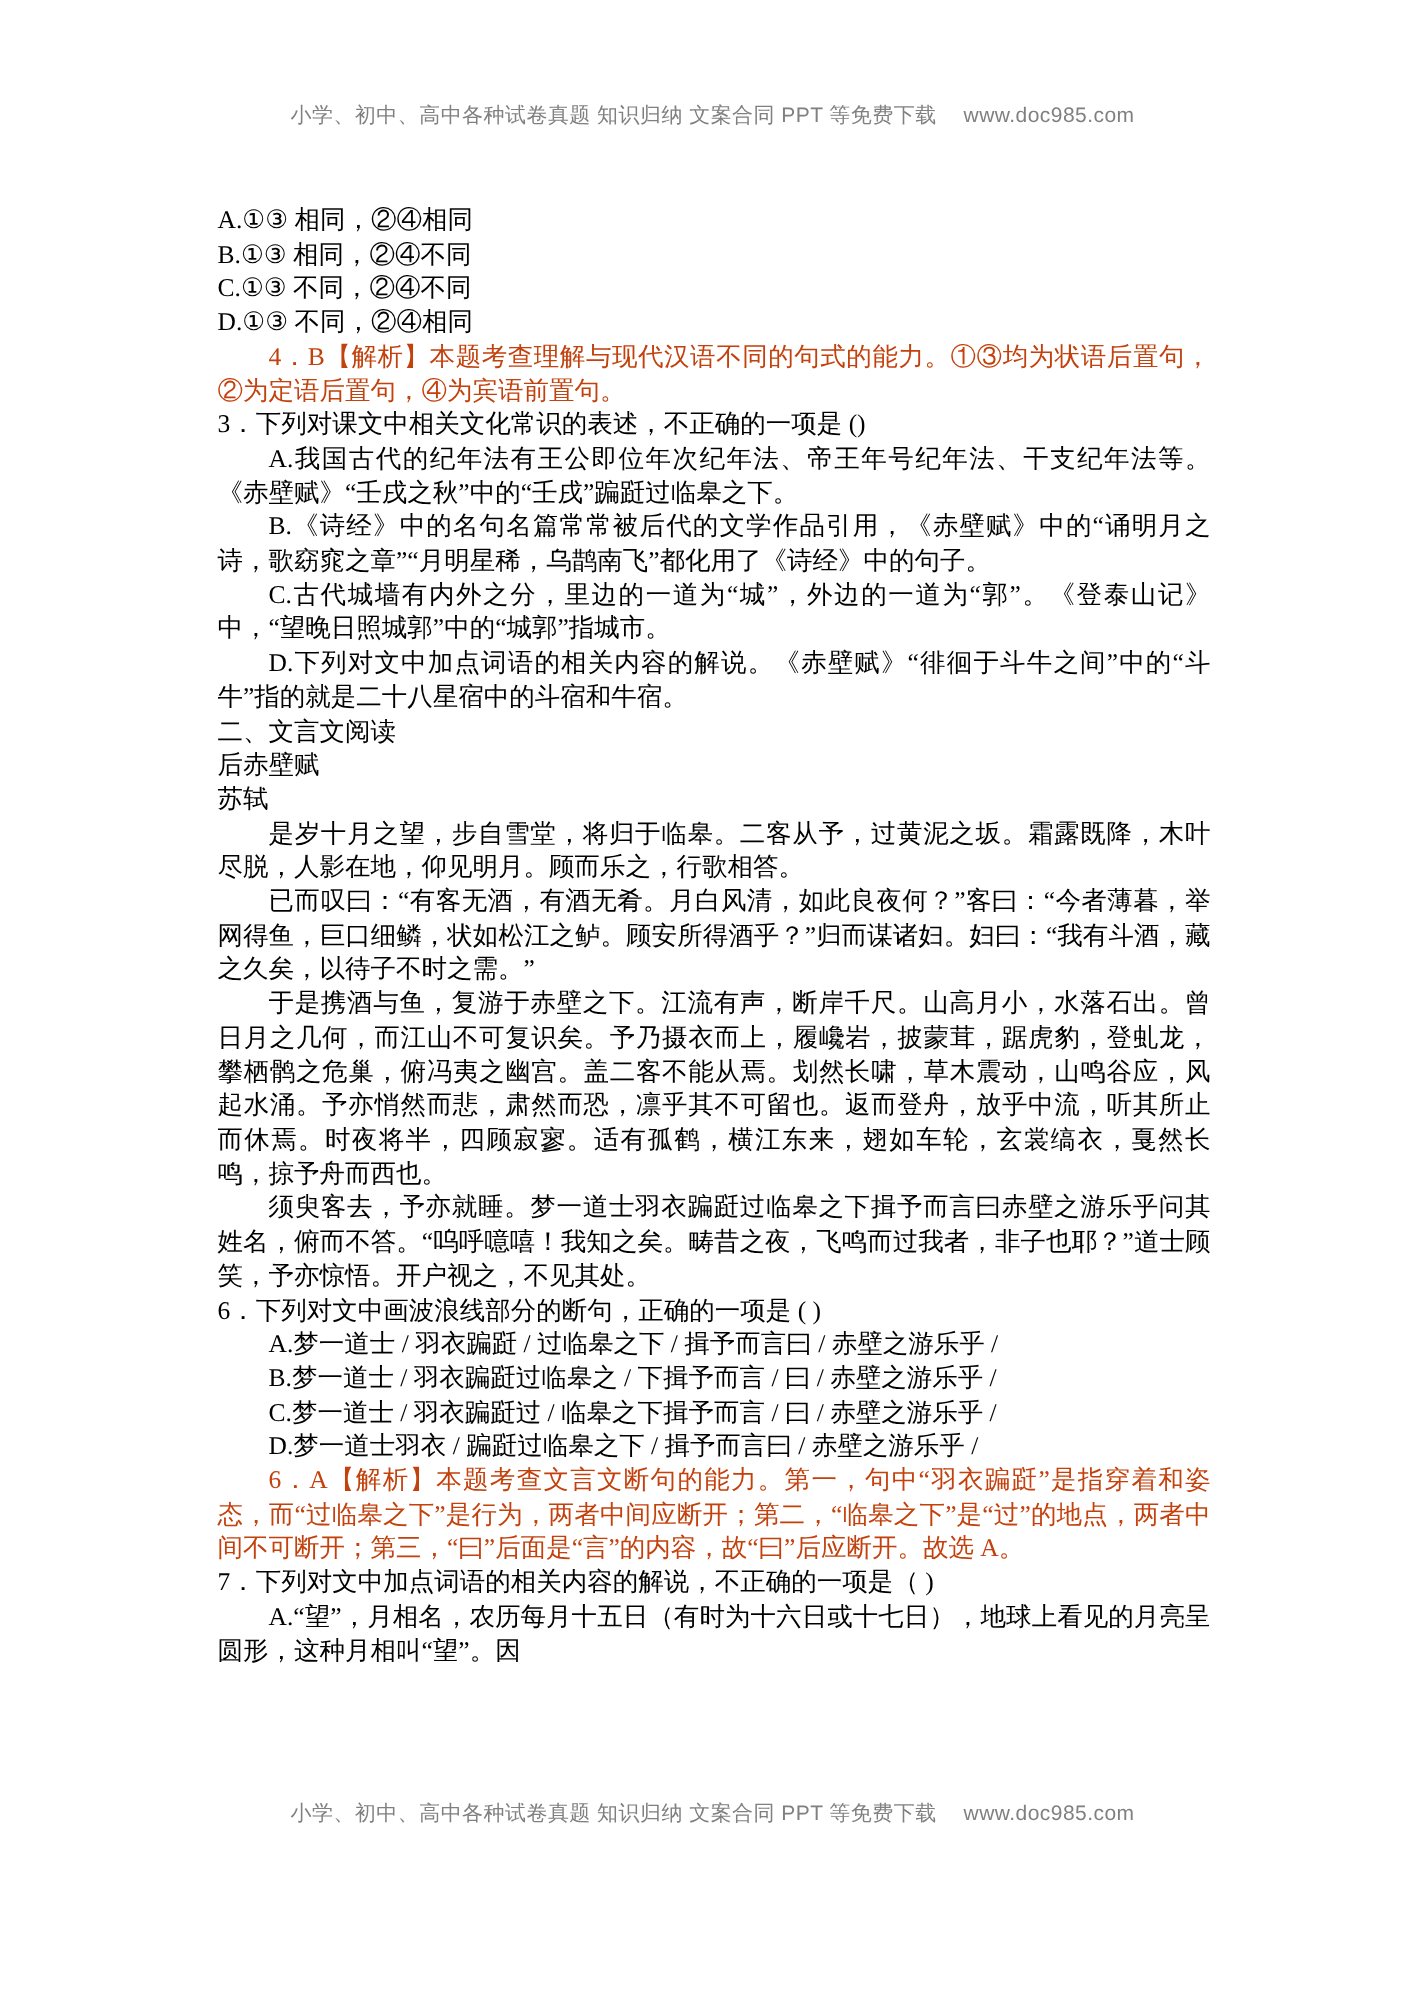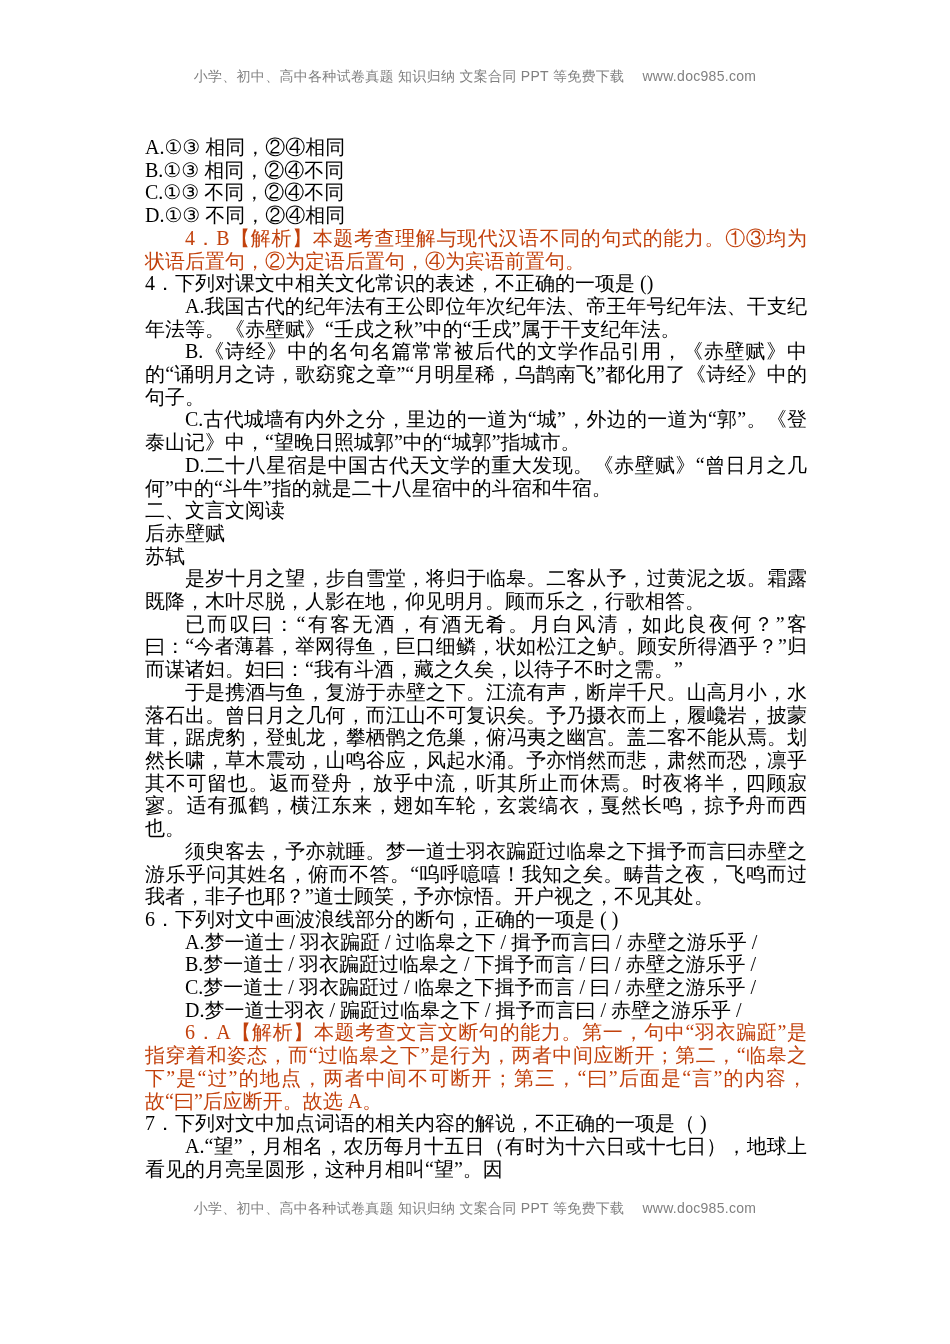--- a/index.html
+++ b/index.html
@@ -18,21 +18,21 @@
     font-size: 14px; color: #808080;
     font-family: "Liberation Sans", "DejaVu Sans", sans-serif;
     letter-spacing: 0.3px;
   }
   .watermark.top { top: 68px; }
   .watermark.bottom { top: 1200px; }
   .watermark .url { margin-left: 18px; color: #808080; text-decoration: none; }
   .content {
     position: absolute;
     top: 136px; left: 145px; width: 662px;
-    font-size: 20px; line-height: 22.7px;
+    font-size: 17px; line-height: 22.7px;
     text-align: justify;
     word-break: break-all;
   }
   .content p { margin: 0; }
   p.plain { text-indent: 0; }
   p.indent { text-indent: 2em; }
   p.red { text-indent: 2em; color: #c2410c; }
   p.center { text-align: left; text-indent: 0; }
 </style>
 </head>
@@ -43,25 +43,25 @@
   <div class="watermark top">
     <span>小学、初中、高中各种试卷真题 知识归纳 文案合同 PPT 等免费下载</span><span class="url">www.doc985.com</span>
   </div>
 
   <div class="content">
     <p class="plain">A.①③ 相同，②④相同</p>
     <p class="plain">B.①③ 相同，②④不同</p>
     <p class="plain">C.①③ 不同，②④不同</p>
     <p class="plain">D.①③ 不同，②④相同</p>
     <p class="red">4．B【解析】本题考查理解与现代汉语不同的句式的能力。①③均为状语后置句，②为定语后置句，④为宾语前置句。</p>
-    <p class="plain">4．下列对课文中相关文化常识的表述，不正确的一项是 ()</p>
-    <p class="indent">A.我国古代的纪年法有王公即位年次纪年法、帝王年号纪年法、干支纪年法等。《赤壁赋》“壬戌之秋”中的“壬戌”属于干支纪年法。</p>
+    <p class="plain">3．下列对课文中相关文化常识的表述，不正确的一项是 ()</p>
+    <p class="indent">A.我国古代的纪年法有王公即位年次纪年法、帝王年号纪年法、干支纪年法等。《赤壁赋》“壬戌之秋”中的“壬戌”蹁跹过临皋之下。</p>
     <p class="indent">B.《诗经》中的名句名篇常常被后代的文学作品引用，《赤壁赋》中的“诵明月之诗，歌窈窕之章”“月明星稀，乌鹊南飞”都化用了《诗经》中的句子。</p>
     <p class="indent">C.古代城墙有内外之分，里边的一道为“城”，外边的一道为“郭”。《登泰山记》中，“望晚日照城郭”中的“城郭”指城市。</p>
-    <p class="indent">D.二十八星宿是中国古代天文学的重大发现。《赤壁赋》“曾日月之几何”中的“斗牛”指的就是二十八星宿中的斗宿和牛宿。</p>
+    <p class="indent">D.下列对文中加点词语的相关内容的解说。《赤壁赋》“徘徊于斗牛之间”中的“斗牛”指的就是二十八星宿中的斗宿和牛宿。</p>
     <p class="plain">二、文言文阅读</p>
     <p class="center">后赤壁赋</p>
     <p class="center">苏轼</p>
     <p class="indent">是岁十月之望，步自雪堂，将归于临皋。二客从予，过黄泥之坂。霜露既降，木叶尽脱，人影在地，仰见明月。顾而乐之，行歌相答。</p>
     <p class="indent">已而叹曰：“有客无酒，有酒无肴。月白风清，如此良夜何？”客曰：“今者薄暮，举网得鱼，巨口细鳞，状如松江之鲈。顾安所得酒乎？”归而谋诸妇。妇曰：“我有斗酒，藏之久矣，以待子不时之需。”</p>
     <p class="indent">于是携酒与鱼，复游于赤壁之下。江流有声，断岸千尺。山高月小，水落石出。曾日月之几何，而江山不可复识矣。予乃摄衣而上，履巉岩，披蒙茸，踞虎豹，登虬龙，攀栖鹘之危巢，俯冯夷之幽宫。盖二客不能从焉。划然长啸，草木震动，山鸣谷应，风起水涌。予亦悄然而悲，肃然而恐，凛乎其不可留也。返而登舟，放乎中流，听其所止而休焉。时夜将半，四顾寂寥。适有孤鹤，横江东来，翅如车轮，玄裳缟衣，戛然长鸣，掠予舟而西也。</p>
     <p class="indent">须臾客去，予亦就睡。梦一道士羽衣蹁跹过临皋之下揖予而言曰赤壁之游乐乎问其姓名，俯而不答。“呜呼噫嘻！我知之矣。畴昔之夜，飞鸣而过我者，非子也耶？”道士顾笑，予亦惊悟。开户视之，不见其处。</p>
     <p class="plain">6．下列对文中画波浪线部分的断句，正确的一项是 ( )</p>
     <p class="indent">A.梦一道士 / 羽衣蹁跹 / 过临皋之下 / 揖予而言曰 / 赤壁之游乐乎 /</p>
     <p class="indent">B.梦一道士 / 羽衣蹁跹过临皋之 / 下揖予而言 / 曰 / 赤壁之游乐乎 /</p>

